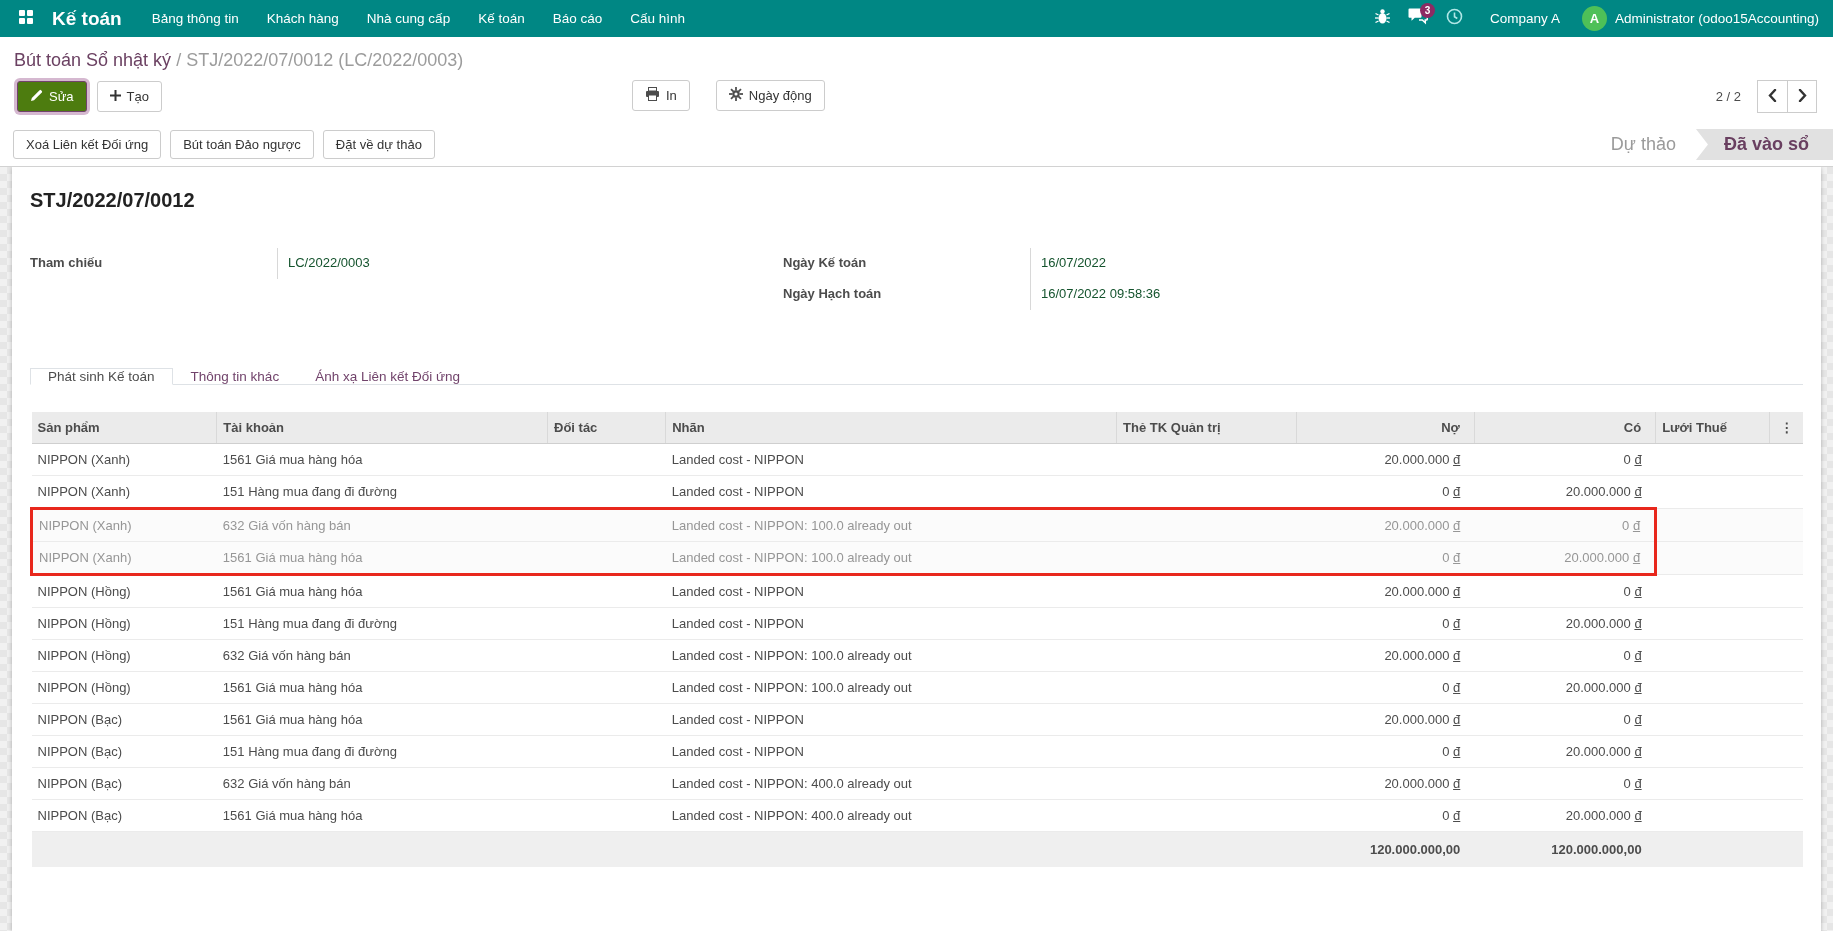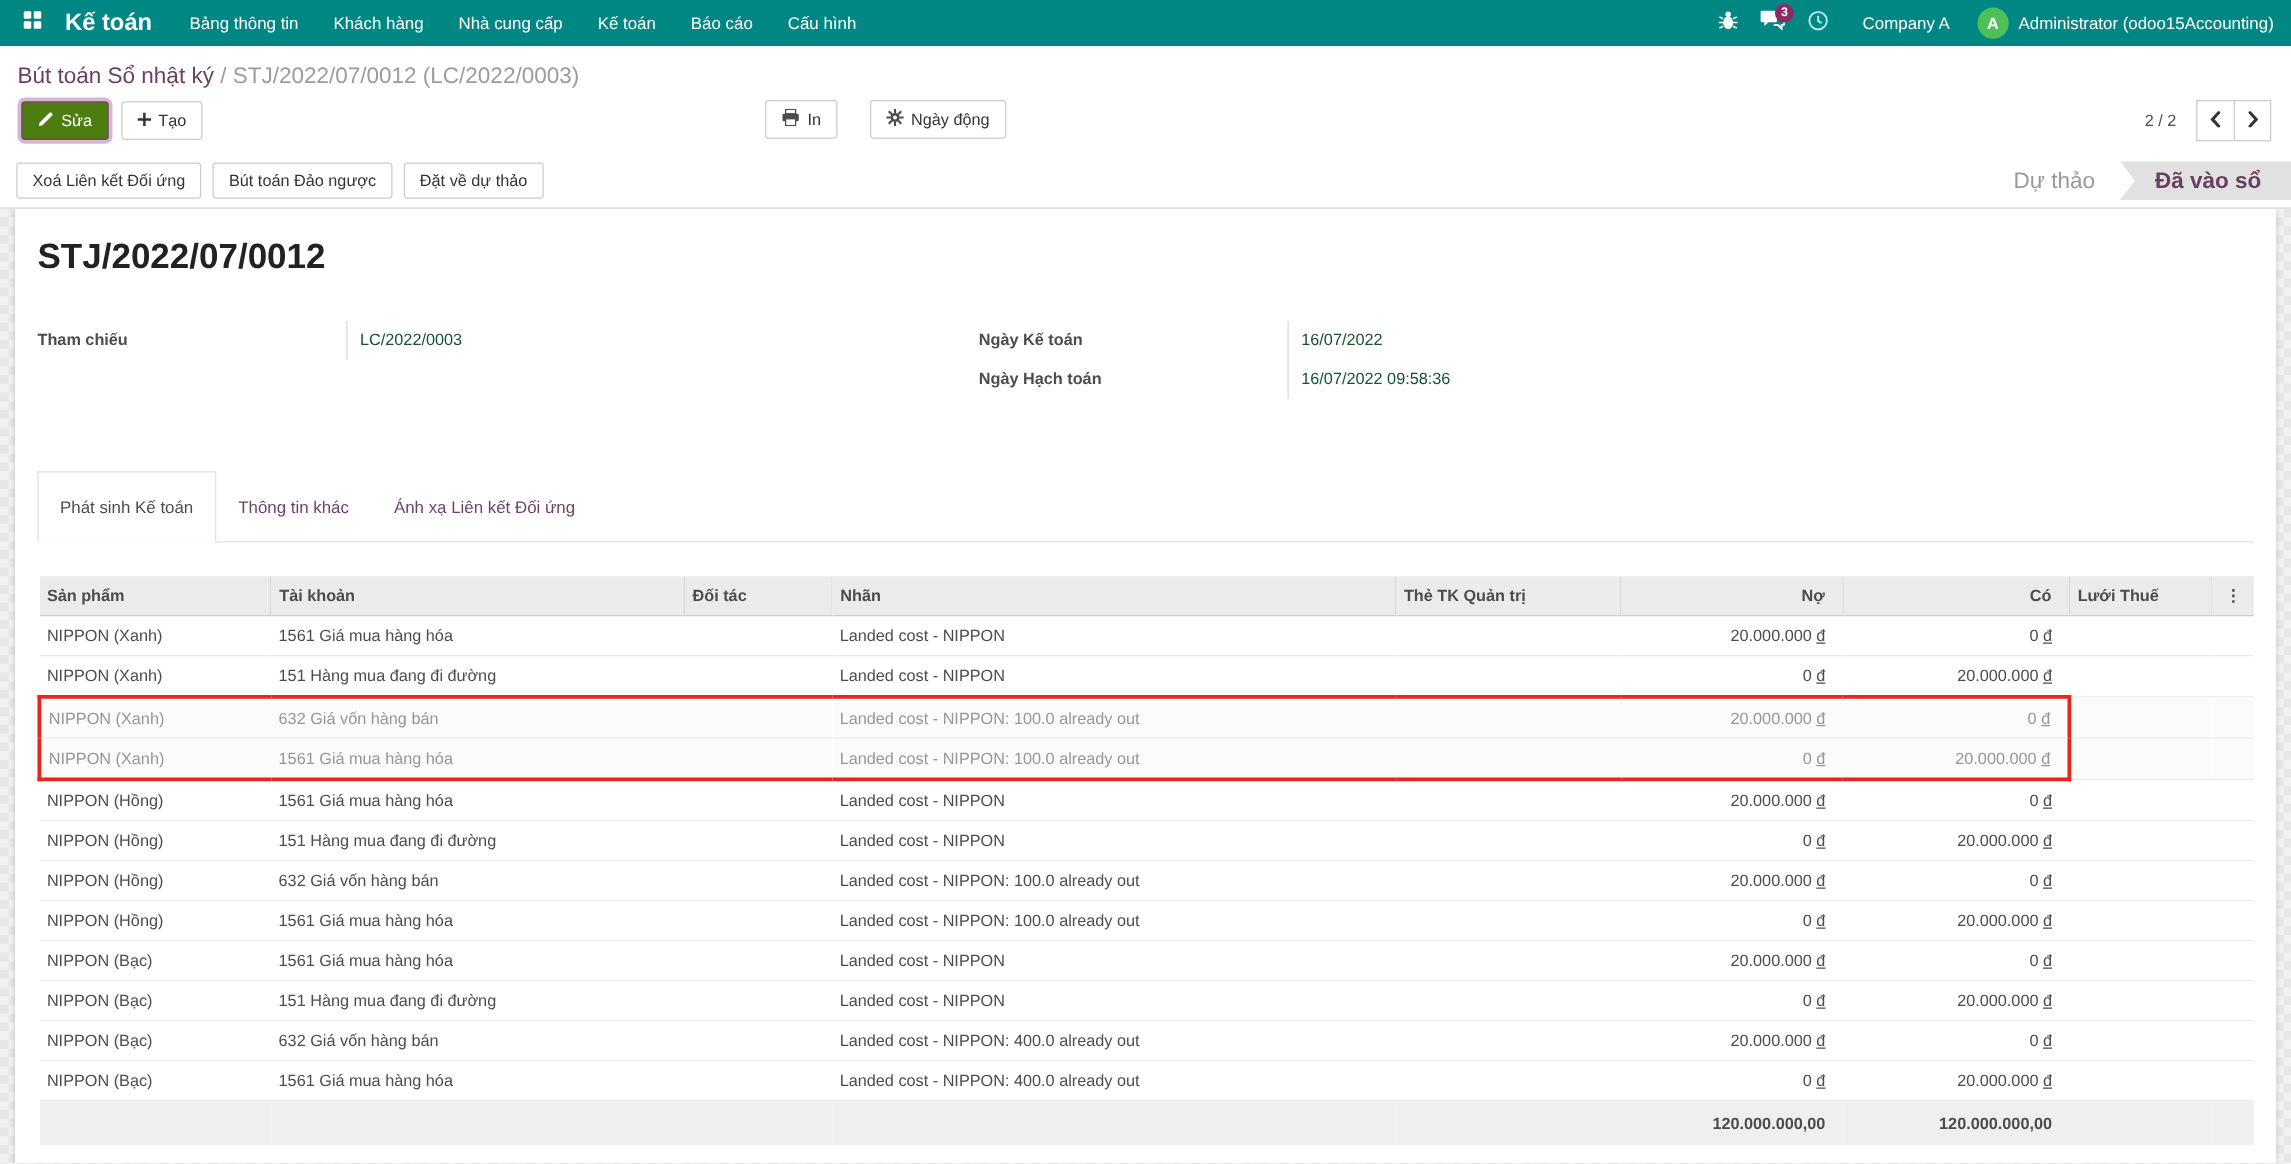--- a/index.html
+++ b/index.html
@@ -24,21 +24,21 @@
   .user { display:flex; align-items:center; gap:8px; padding:0 4px; font-size:13.5px; cursor:pointer; white-space:nowrap; }
   .avatar { width:25px; height:25px; border-radius:50%; background:#4ec058; color:#fff; font-weight:700; font-size:13px; display:flex; align-items:center; justify-content:center; }
 
   
   .breadcrumb-row { padding:13px 16px 5px 14px; font-size:18px; color:#9c9c9c; background:#fff; white-space:nowrap; }
   .bc-link { color:#6b4162; cursor:pointer; }
   .cp-row { display:flex; align-items:center; padding:4px 16px 10px 14px; background:#fff; position:relative; }
   .btn { height:31px; font-size:13px; border:1px solid #ccc; background:#fff; color:#333; border-radius:3px; padding:0 12px; display:inline-flex; align-items:center; gap:6px; cursor:pointer; font-family:inherit; white-space:nowrap; }
   .btn-primary { background:#4d7c0f; border-color:#71436b; color:#fff; box-shadow:0 0 0 3px #d5b8d0; margin-left:3px; }
   .btn-create { margin-left:10px; }
-  .cp-center { position:absolute; left:612px; top:4px; display:flex; gap:26px; }
+  .cp-center { position:absolute; left:632px; top:4px; display:flex; gap:26px; }
   .pager { margin-left:auto; display:flex; align-items:center; }
   .pager-text { font-size:13px; color:#4c4c4c; margin-right:16px; }
   .pager-btns { display:flex; }
   .pager-btn { width:30px; height:33px; background:#fff; border:1px solid #ccc; display:flex; align-items:center; justify-content:center; cursor:pointer; padding:0; }
   .pager-btn.prev { border-right:none; }
 
   
   .status-row { display:flex; align-items:center; padding:6px 0 6px 13px; border-bottom:1px solid #d2d2d2; background:#fff; }
   .status-row .btn { margin-right:9px; height:29px; }
   .statusbar { margin-left:auto; display:flex; align-items:stretch; height:31px; }
@@ -49,33 +49,33 @@
   .content-bg {
     flex:1; overflow:hidden;
     background-color:#f1f1f1;
     background-image:
       linear-gradient(45deg,#e6e6e6 25%,transparent 25%,transparent 75%,#e6e6e6 75%),
       linear-gradient(45deg,#e6e6e6 25%,transparent 25%,transparent 75%,#e6e6e6 75%);
     background-size:14px 14px;
     background-position:0 0,7px 7px;
   }
   .sheet { margin:0 12px; background:#fff; height:100%; padding:16px 18px 40px; box-shadow:0 1px 4px rgba(0,0,0,.25); }
-  .doc-title { font-size:28px; font-weight:700; color:#222; margin:6px 0 36px; }
+  .doc-title { font-size:20px; font-weight:700; color:#222; margin:6px 0 36px; }
 
   .form-grid { display:flex; }
   .col-left { width:753px; }
   .col-right { flex:1; }
   .field { display:flex; min-height:31px; font-size:13px; }
   .f-label { width:247px; font-weight:700; color:#4c4c4c; padding-top:7px; }
   .f-value { flex:1; border-left:1px solid #d8d8d8; padding:7px 0 6px 10px; color:#14532d; }
   .f-value.link { color:#6b4162; cursor:pointer; }
 
   
   .tabs { display:flex; border-bottom:1px solid #dee2e6; margin-top:58px; }
-  .tab { padding:20px 17px; font-size:13.5px; color:#71436b; cursor:pointer; border:1px solid transparent; margin-bottom:-1px; white-space:nowrap; }
+  .tab { padding:0 17px; font-size:13.5px; color:#71436b; cursor:pointer; border:1px solid transparent; margin-bottom:-1px; white-space:nowrap; }
   .tab.active { color:#4c4c4c; background:#fff; border-color:#dee2e6 #dee2e6 #fff; }
 
   
   .table-wrap { margin-top:27px; }
   table { width:100%; border-collapse:collapse; table-layout:fixed; font-size:13px; color:#4c4c4c; }
   thead th { background:#ebebeb; font-weight:700; text-align:left; padding:8px 6px; border-left:1px solid #d9d9d9; border-bottom:1px solid #cfcfcf; white-space:nowrap; overflow:hidden; cursor:pointer; }
   thead th:first-child { border-left:none; }
   thead th.num { text-align:right; padding-right:14px; }
   thead th.opts { text-align:center; padding:8px 2px; font-weight:700; color:#4c4c4c; }
   tbody td { padding:8px 6px; border-bottom:1px solid #ebebeb; white-space:nowrap; overflow:hidden; text-overflow:ellipsis; cursor:pointer; }

